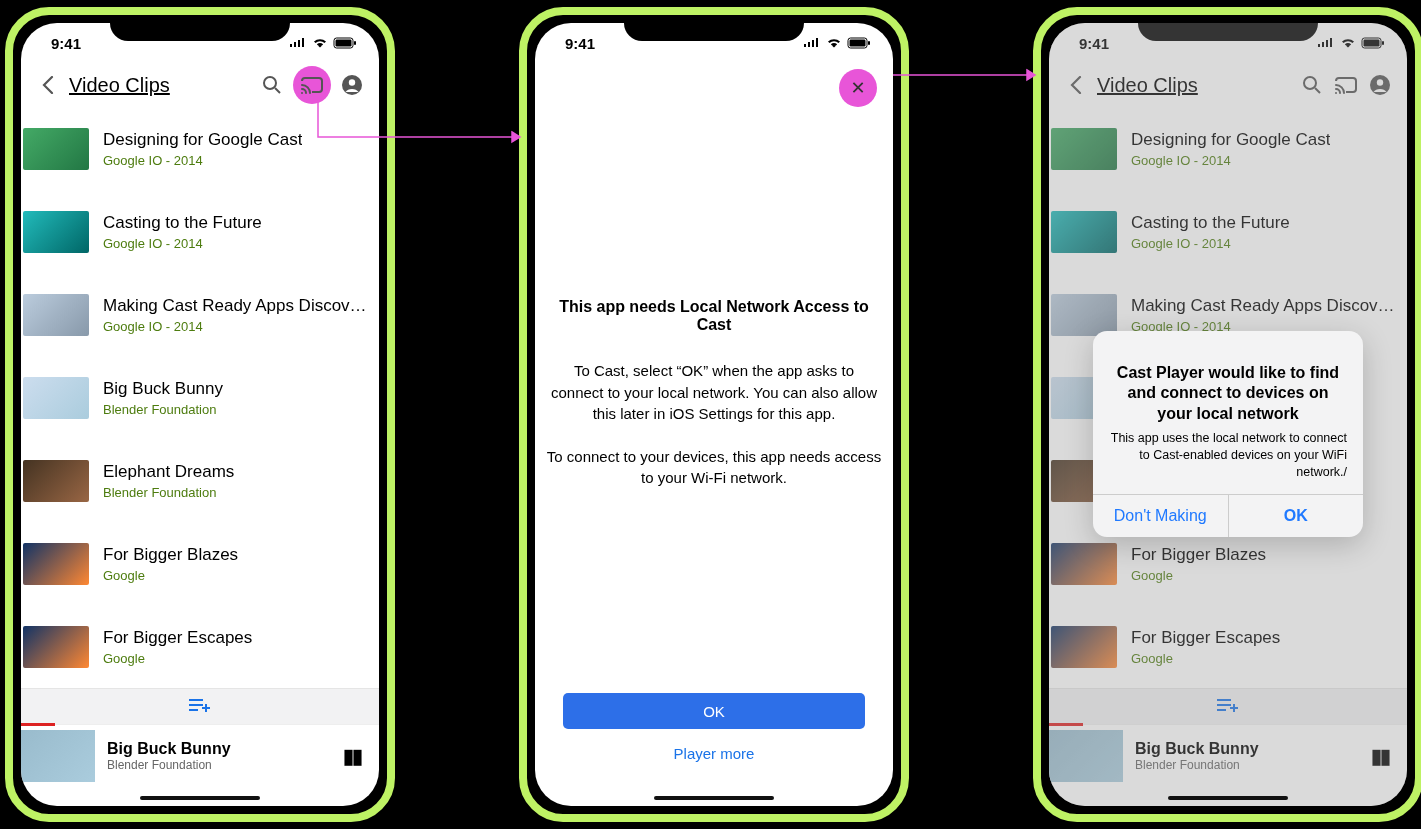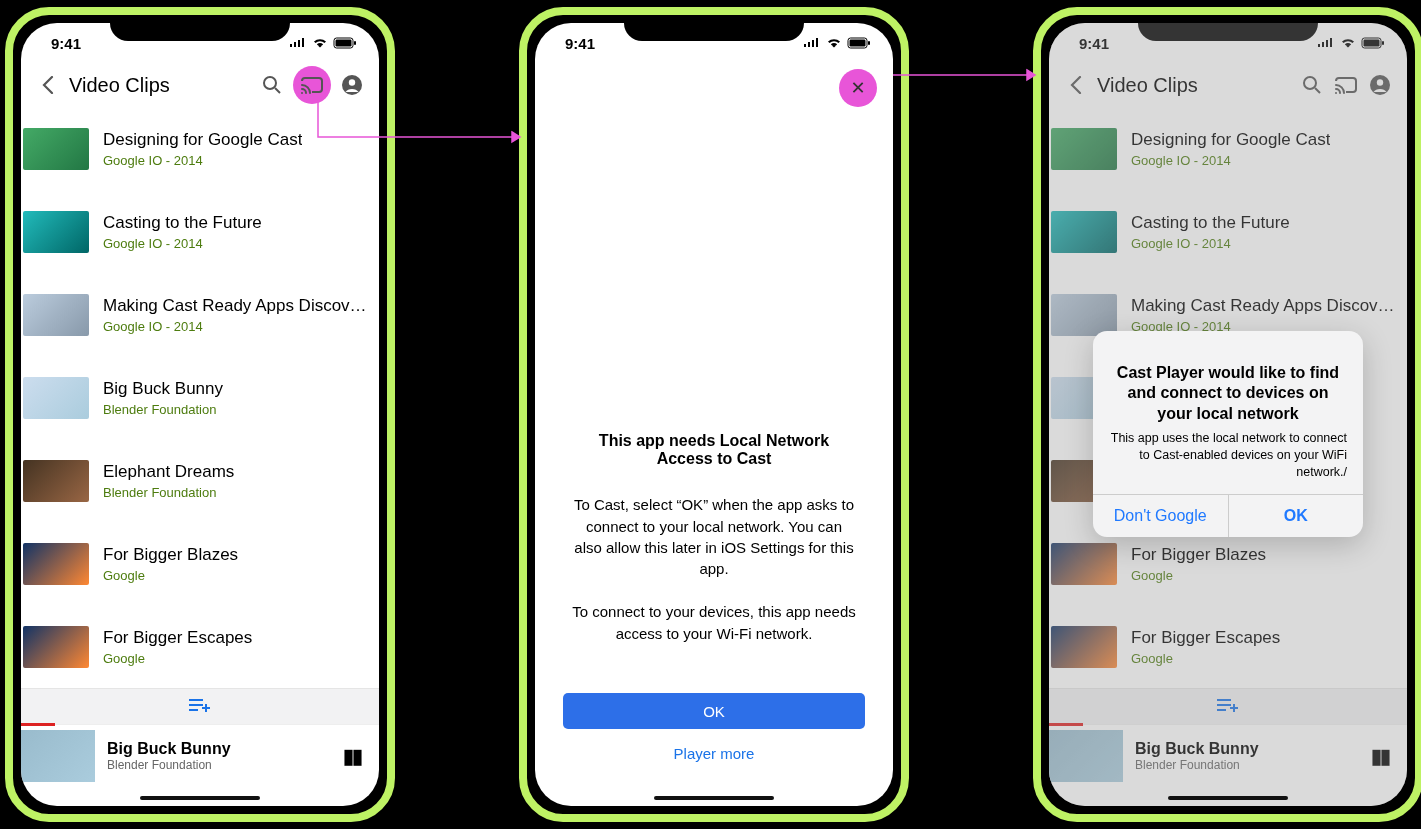--- a/index.html
+++ b/index.html
@@ -53,20 +53,21 @@
   .sb-right { display: flex; align-items: center; gap: 5px; }
   .sb-right svg { display:block; }
 
   
   .app-header {
     height: 44px;
     display: flex;
     align-items: center;
     padding: 0 14px;
     gap: 8px;
+    text-decoration: underline;
   }
   .app-header .title { font-size: 20px; font-weight: 400; flex: 1; }
   .hicon { width: 26px; height: 26px; display: flex; align-items: center; justify-content: center; color: #555; }
 
   .highlight-circle {
     width: 38px; height: 38px; border-radius: 50%;
     display:flex; align-items:center; justify-content:center;
     background: #f4a7e8; 
   }
 
@@ -112,22 +113,22 @@
 
   
   .modal-close {
     position:absolute; top:46px; right:16px;
     width:38px;height:38px;border-radius:50%;
     display:flex;align-items:center;justify-content:center;
     font-size:20px; color:#444;
   }
   .modal-body {
     position:absolute; top:0; left:0; right:0; bottom:0;
-    padding: 0 36px;
-    display:flex; flex-direction:column; justify-content:flex-end; align-items:center;
+    padding: 0 11px;
+    display:flex; flex-direction:column; justify-content:center; align-items:center;
     text-align:center;
   }
   .mtitle { font-size:16px; font-weight:700; margin-bottom:26px; }
   .mpara  { font-size:15px; line-height:1.42; margin-bottom:22px; }
   .modal-buttons {
     position:absolute; bottom:44px; left:28px; right:28px;
     display:flex; flex-direction:column; gap:16px; align-items:center;
   }
   .btn-primary {
     width: 100%; height: 36px; border-radius: 5px;
@@ -451,21 +452,21 @@
       <span class="pause">▮▮</span>
     </div>
 
     <div class="dim"></div>
     <div class="ios-alert">
       <div class="amsg">
         <div class="atitle">Cast Player would like to find and connect to devices on your local network</div>
         <div class="abody">This app uses the local network to connect to Cast-enabled devices on your WiFi network./</div>
       </div>
       <div class="abtns">
-        <div class="abtn" style="color: rgb(31, 121, 255);">Don't Google</div>
+        <div class="abtn" style="color: rgb(31, 121, 255);">Don't Making</div>
         <div class="abtn" style="font-weight: 600; color: rgb(31, 121, 255);">OK</div>
       </div>
     </div>
 
     <div class="home-bar"></div>
   </div>
 </div>
 
 <svg class="arrow" style="left:0;top:0" width="1421" height="829">
   <g stroke="#e855d8">

